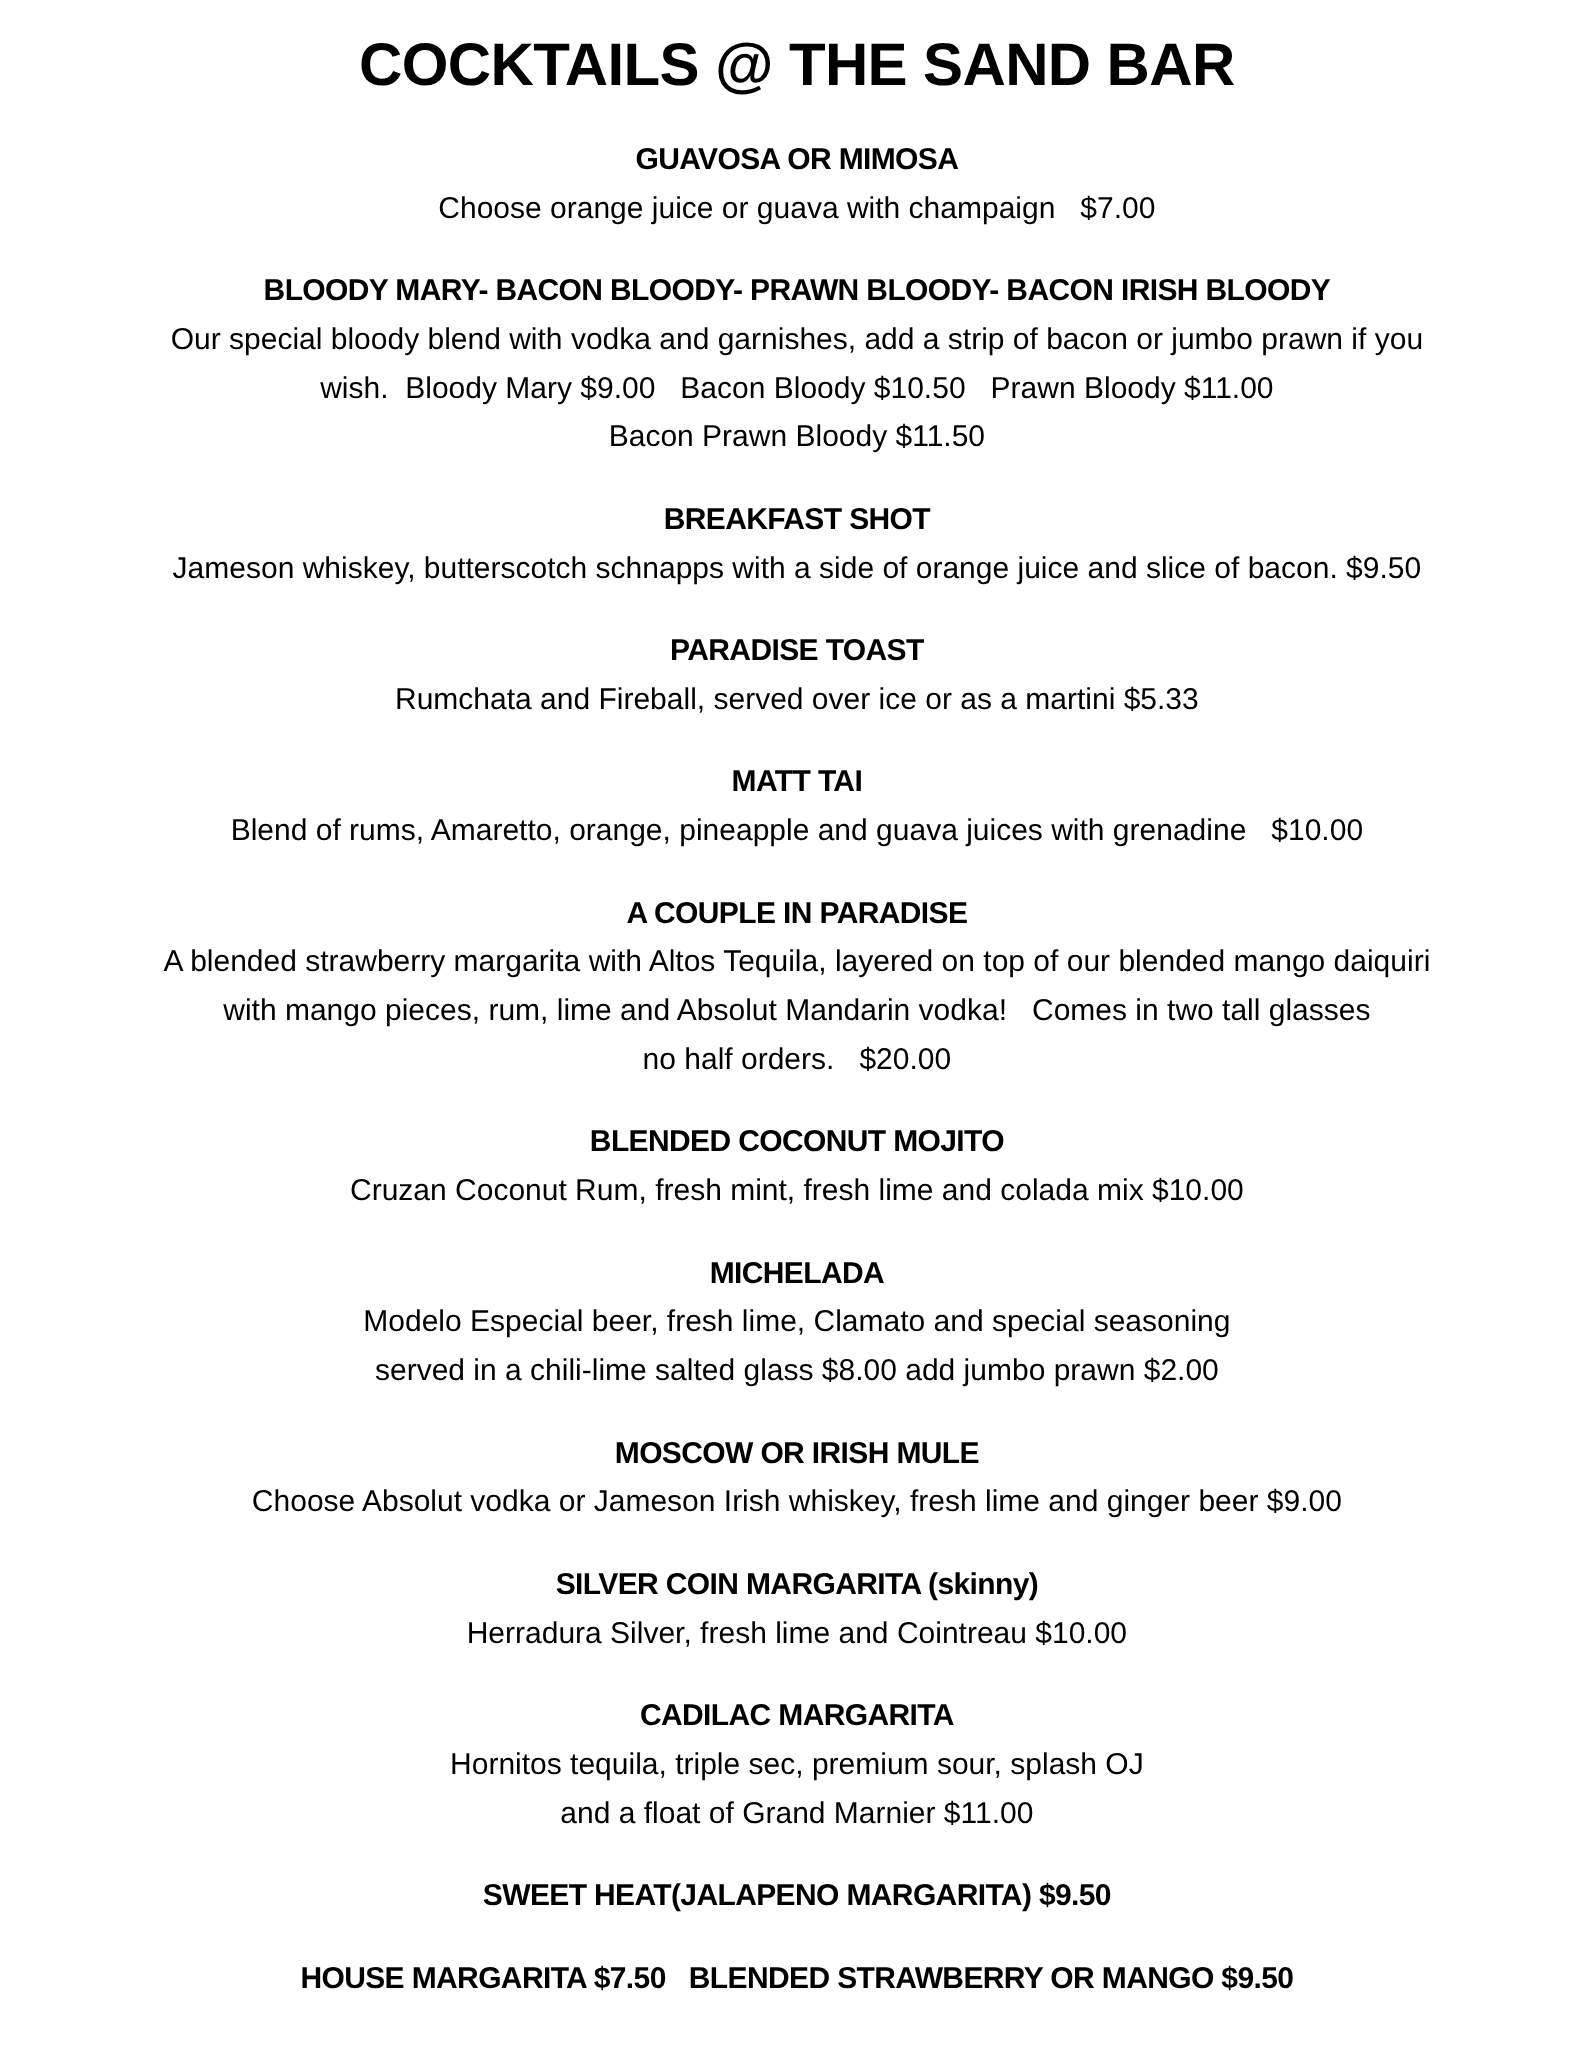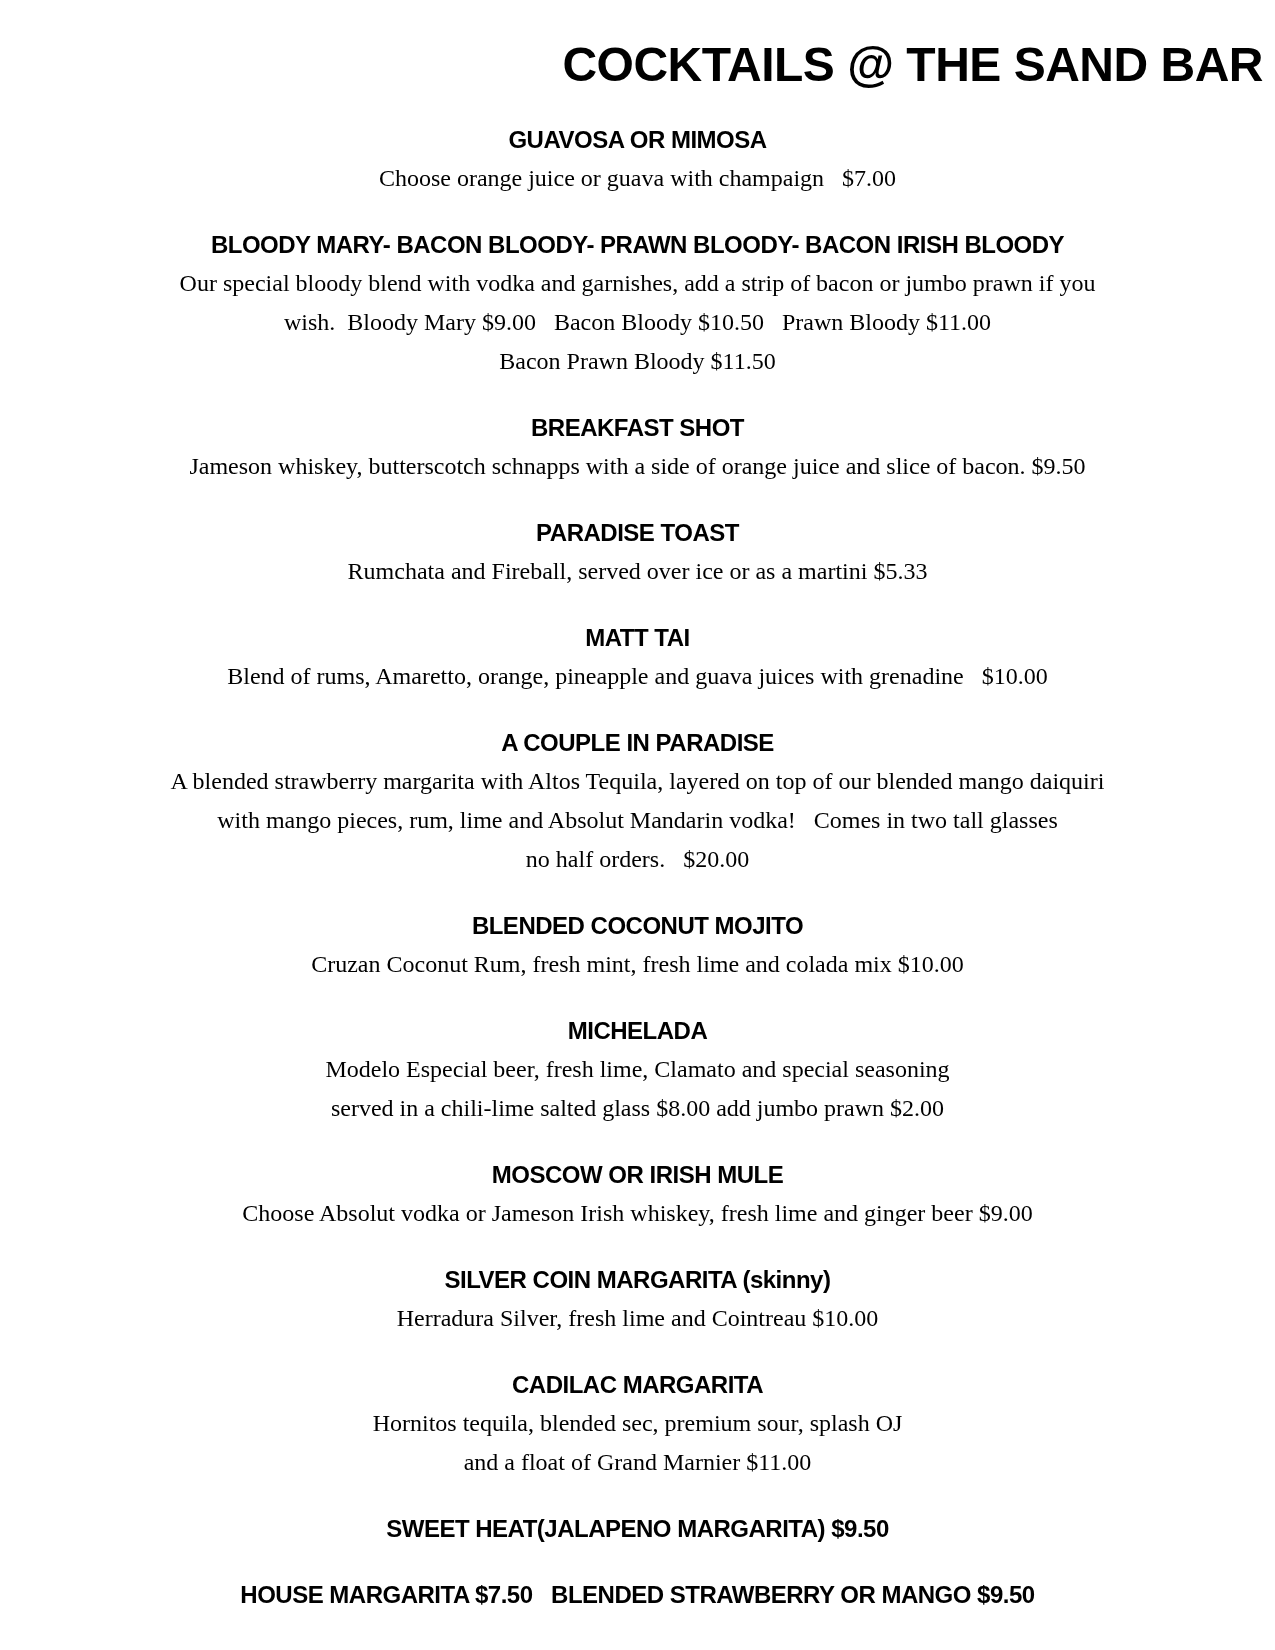--- a/index.html
+++ b/index.html
@@ -15,43 +15,42 @@
   .menu {
     box-sizing: border-box;
     width: 1275px;
     height: 1650px;
     padding-top: 25px;
     text-align: center;
     color: #000000;
     font-family: "DejaVu Sans", sans-serif;
   }
   .title {
-    margin: 12px;
+    margin: 0;
     font-family: "Liberation Sans", sans-serif;
     font-weight: bold;
     font-size: 48px;
     line-height: 56px;
     letter-spacing: -0.5px;
     white-space: pre;
-    text-align: right;
   }
   .section {
     margin-top: 27px;
   }
   .heading {
     margin: 0;
     font-family: "Liberation Sans", sans-serif;
     font-weight: bold;
     font-size: 24px;
     line-height: 39px;
     letter-spacing: -0.5px;
     white-space: pre;
   }
   .line {
-    font-family: Liberation Serif, serif;
+    font-family: Liberation Sans, sans-serif;
     font-size: 24px;
     line-height: 39px;
     white-space: pre;
   }
 </style>
 </head>
 <body>
 
 <div class="menu">
   <h1 class="title">COCKTAILS @ THE SAND BAR</h1>
@@ -106,21 +105,21 @@
   <div class="line">Choose Absolut vodka or Jameson Irish whiskey, fresh lime and ginger beer $9.00</div>
       </div>
 
   <div class="section">
     <h2 class="heading">SILVER COIN MARGARITA (skinny)</h2>
   <div class="line">Herradura Silver, fresh lime and Cointreau $10.00</div>
       </div>
 
   <div class="section">
     <h2 class="heading">CADILAC MARGARITA</h2>
-  <div class="line">Hornitos tequila, blended sec, premium sour, splash OJ</div>
+  <div class="line">Hornitos tequila, triple sec, premium sour, splash OJ</div>
         <div class="line">and a float of Grand Marnier $11.00</div>
       </div>
 
   <div class="section">
     <h2 class="heading">SWEET HEAT(JALAPENO MARGARITA) $9.50</h2>
   </div>
 
   <div class="section">
     <h2 class="heading">HOUSE MARGARITA $7.50   BLENDED STRAWBERRY OR MANGO $9.50</h2>
   </div>

